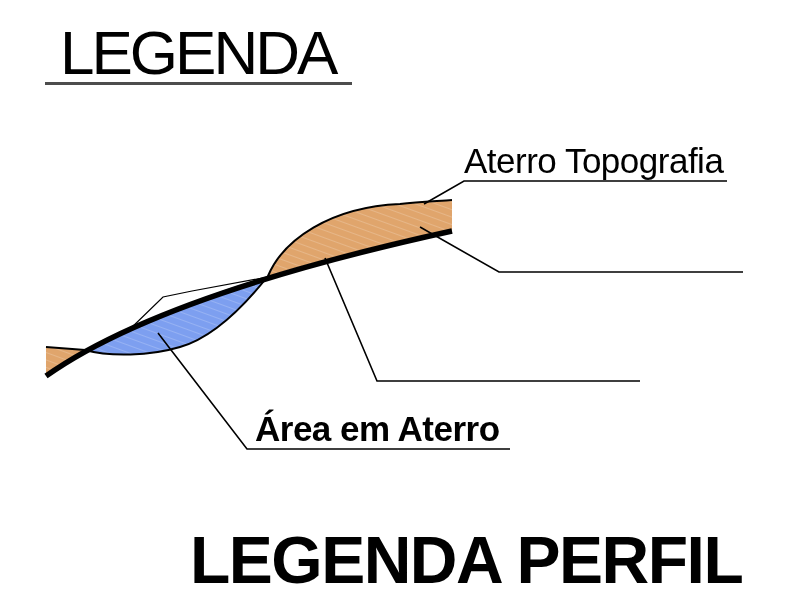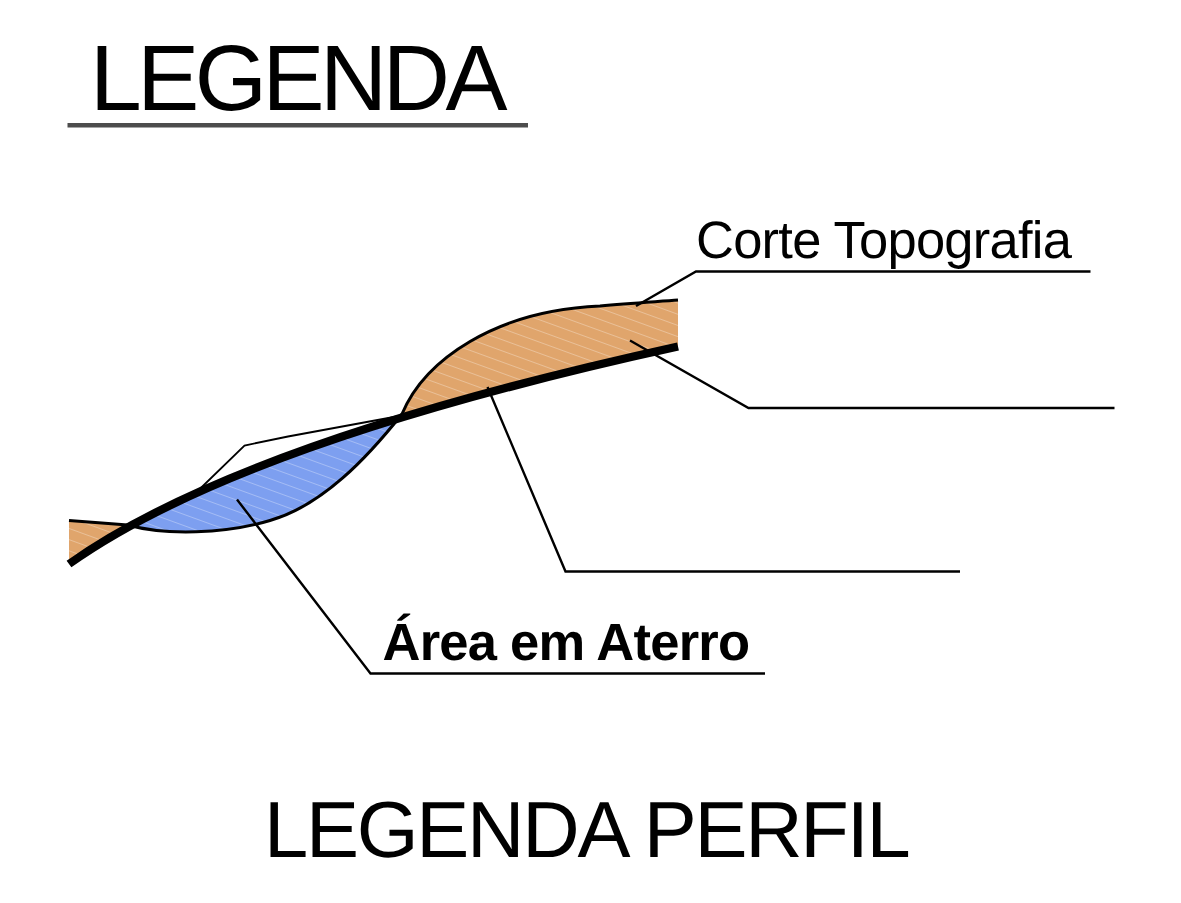--- a/index.html
+++ b/index.html
@@ -47,26 +47,27 @@
     line-height: 1;
     white-space: nowrap;
     letter-spacing: -0.5px;
   }
   .lbl-topografia { left: 464px; top: 143px; }
   .lbl-corte      { left: 521px; top: 234px; }
   .lbl-projeto    { left: 385px; top: 343px; }
   .lbl-aterro     { left: 255px; top: 411px; font-weight: bold; }
   .footer-title {
     position: absolute;
-    left: 176px;
+    left: 190px;
     top: 527px;
-    font-size: 53px;
+    font-size: 66px;
     letter-spacing: -1.5px;
     line-height: 1;
     white-space: nowrap;
+    font-weight: bold;
   }
 </style>
 </head>
 <body>
 
 <div class="stage">
 
   <svg class="diagram" width="787" height="602" viewBox="0 0 787 602">
     <defs>
       <pattern id="hatch" width="7" height="7" patternUnits="userSpaceOnUse" patternTransform="rotate(20)">
@@ -91,18 +92,18 @@
 
     <polyline points="424,204 464,181 727,181" fill="none" stroke="#000" stroke-width="1.6"></polyline>
     <polyline points="420,227 499,272 743,272" fill="none" stroke="#000" stroke-width="1.6"></polyline>
     <polyline points="325,258 377,381 640,381" fill="none" stroke="#000" stroke-width="1.6"></polyline>
     <polyline points="158,333 247,449 510,449" fill="none" stroke="#000" stroke-width="1.6"></polyline>
   </svg>
 
   <div class="page-title">LEGENDA</div>
   <div class="title-underline"></div>
 
-  <div class="lbl lbl-topografia">Corte Topografia</div>
+  <div class="lbl lbl-topografia">Aterro Topografia</div>
   <div class="lbl lbl-aterro">Área em Aterro</div>
 
   <div class="footer-title">LEGENDA PERFIL</div>
 
 </div>
 
 </body></html>

